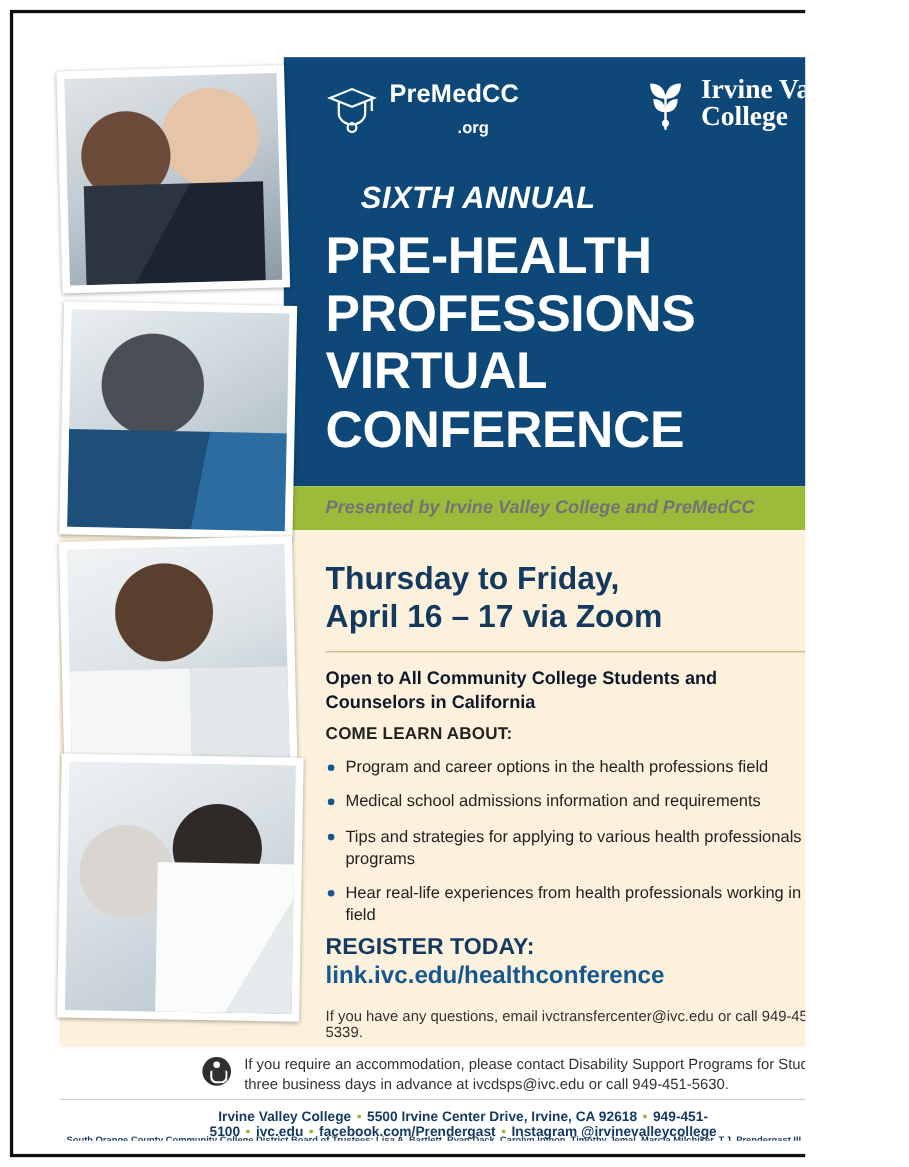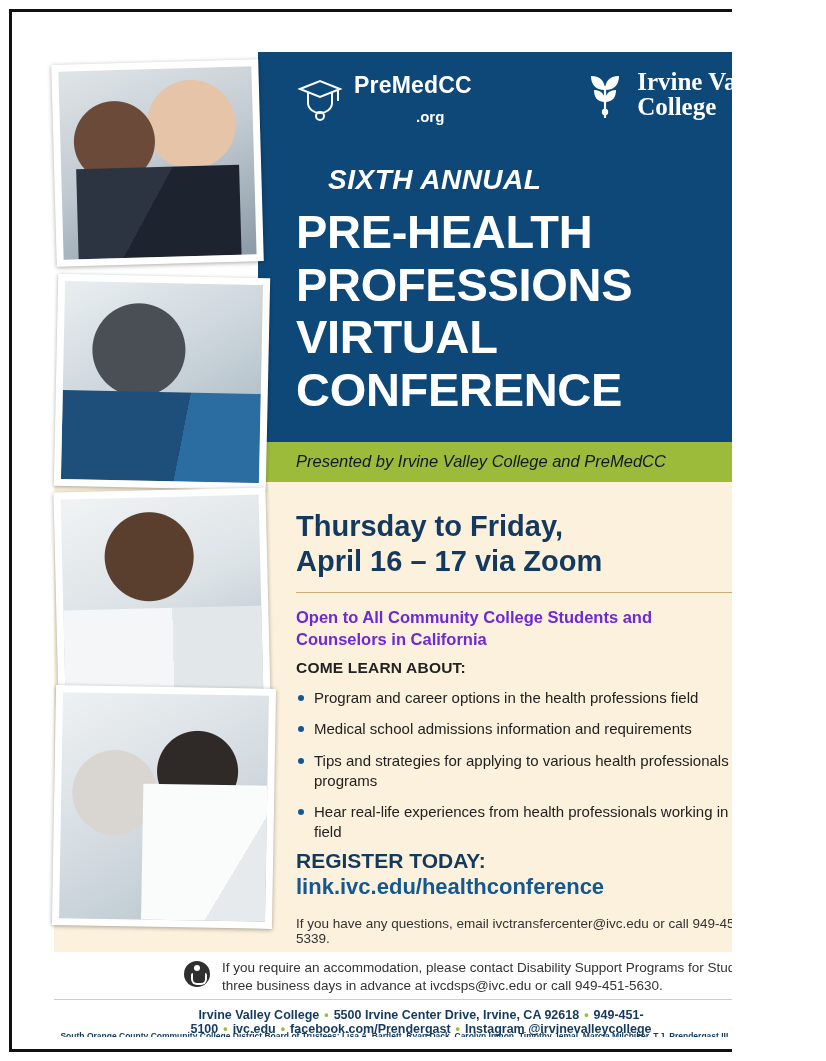--- a/index.html
+++ b/index.html
@@ -131,24 +131,24 @@
     color: #ffffff;
     font-size: 47px;
     font-weight: bold;
     line-height: 1.12;
     letter-spacing: -0.3px;
   }
   .presented {
     position: absolute;
     left: 272px;
     top: 428px;
-    color: #0f172a;
+    color: #737373;
     font-size: 16.5px;
     font-style: italic;
-    font-weight: normal;
+    font-weight: bold;
   }
 
   
   .dates {
     position: absolute;
     left: 272px;
     top: 485px;
     width: 450px;
     color: #14395f;
     font-size: 29px;
@@ -161,21 +161,21 @@
     top: 568px;
     width: 450px;
     height: 1px;
     background: #c9ad7a;
   }
   .openall {
     position: absolute;
     left: 272px;
     top: 582px;
     width: 450px;
-    color: #6d28d9;
+    color: #0f172a;
     font-size: 16.5px;
     font-weight: bold;
     line-height: 1.35;
   }
   .comelearn {
     position: absolute;
     left: 272px;
     top: 635px;
     color: #222222;
     font-size: 15.5px;

